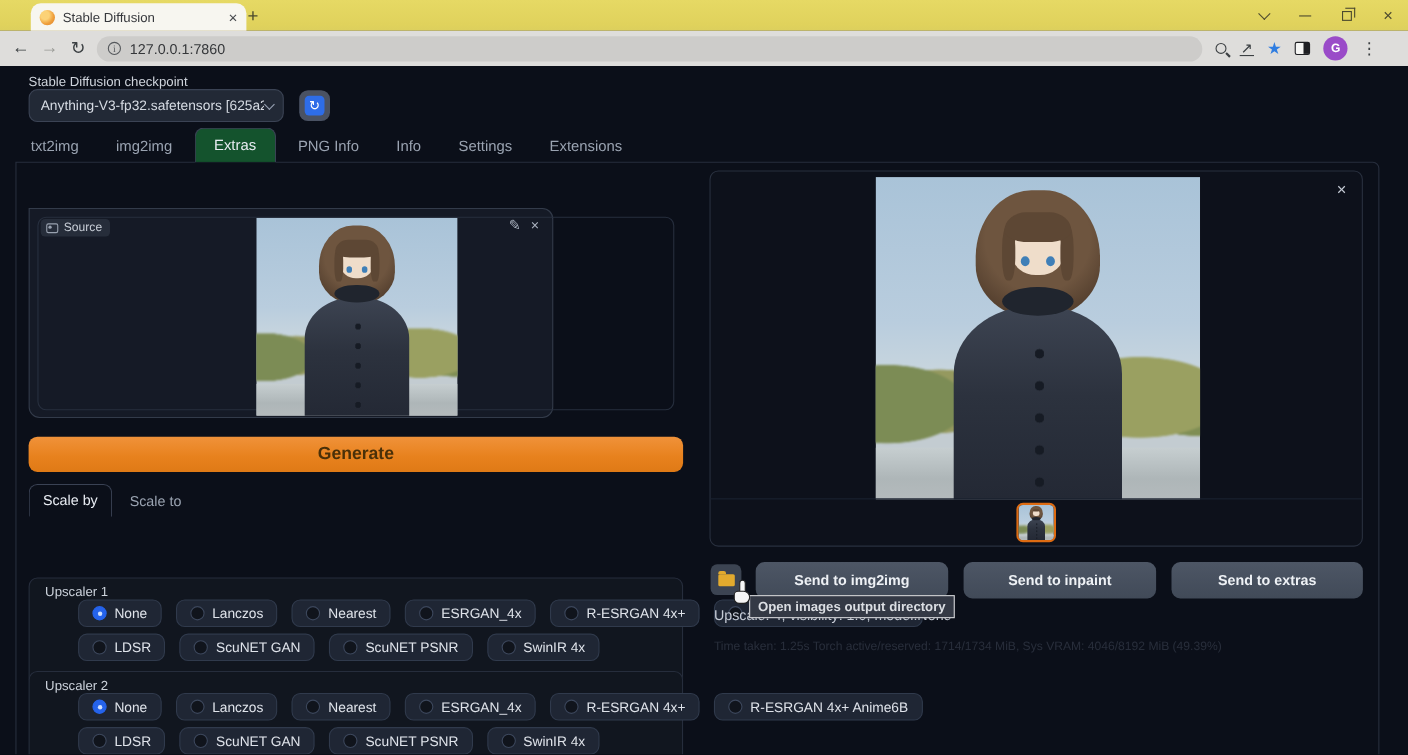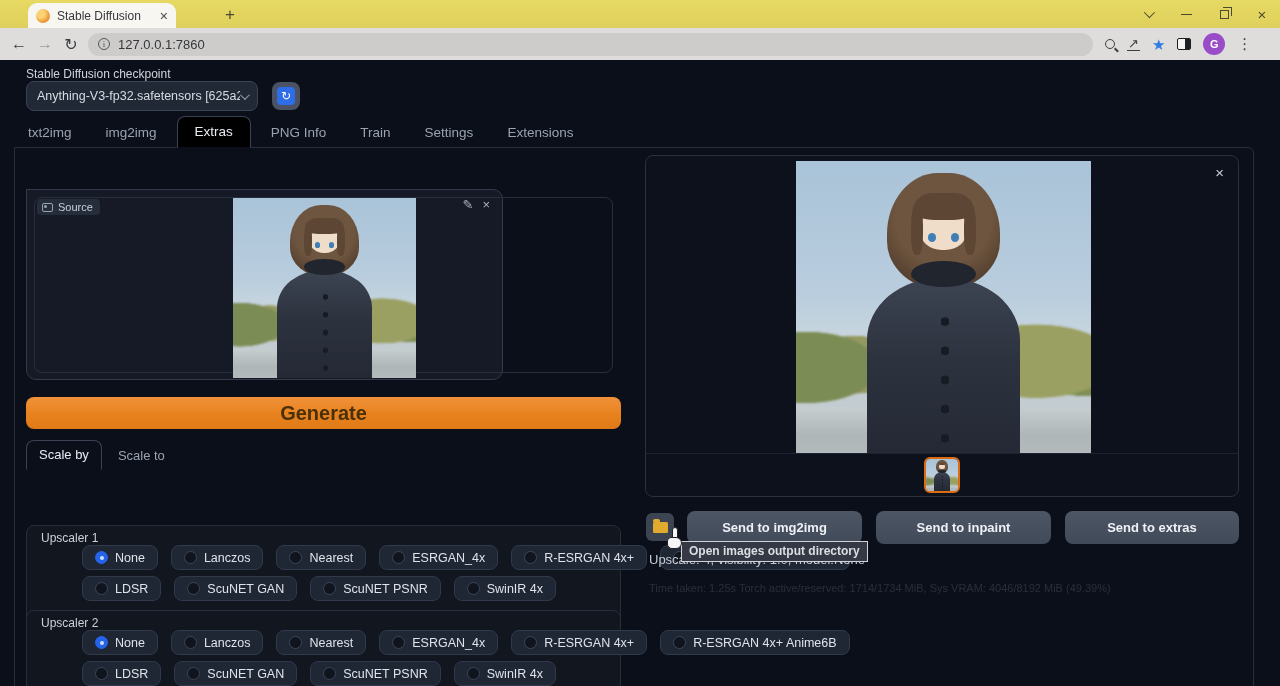--- a/index.html
+++ b/index.html
@@ -4,21 +4,21 @@
 <style>
   * { margin:0; padding:0; box-sizing:border-box; }
   html,body { width:1280px; height:686px; overflow:hidden; background:#0b0f19;
               font-family:"Liberation Sans","DejaVu Sans",sans-serif; }
   #screen { position:relative; width:1280px; height:686px; overflow:hidden; background:#0b0f19; }
   .abs { position:absolute; }
 
   
   #tabstrip { left:0; top:0; width:1280px; height:28px;
               background:linear-gradient(180deg,#e6d964 0%,#e0d25c 80%,#dccf5d 100%); }
-  #active-tab { left:28px; top:3px; width:148px; height:25px; background:#f7f6f0;
+  #active-tab { left:28px; top:3px; width:196px; height:25px; background:#f7f6f0;
                 border-radius:9px 9px 0 0; display:flex; align-items:center; padding:0 8px; gap:7px; }
   .favicon { width:14px; height:14px; border-radius:50%;
              background:radial-gradient(circle at 35% 35%, #fcd277 0 30%, #ef9f3c 60%, #d97f2a 100%); flex:none; }
   #tab-title { font-size:12px; color:#36383c; white-space:nowrap; overflow:hidden; flex:1; }
   .tab-close { color:#4a4c50; font-size:14px; line-height:1; cursor:default; }
   #new-tab-btn { left:218px; top:4px; font-size:17px; color:#4c4a2e; width:24px; height:22px;
                  text-align:center; line-height:22px; border-radius:50%; }
   .win-ctl { top:0; height:28px; display:flex; align-items:center; justify-content:center; width:34px; color:#4c4a2e; }
   .chev { width:8px; height:8px; border-right:1.6px solid #4c4a2e; border-bottom:1.6px solid #4c4a2e;
           transform:rotate(45deg) translateY(-2px); }
@@ -57,21 +57,21 @@
   #ckpt-value { font-size:12.5px; color:#d6dbe3; white-space:nowrap; overflow:hidden; flex:1; }
   .dd-chev { width:7px; height:7px; border-right:1.6px solid #97a1b3; border-bottom:1.6px solid #97a1b3;
              transform:rotate(45deg) translateY(-2px); flex:none; }
   #refresh-btn { left:272px; top:22px; width:28px; height:28px; background:#4a5263; border-radius:8px;
                  display:flex; align-items:center; justify-content:center; }
   #refresh-inner { width:18px; height:18px; background:#2e6de8; border-radius:4px; color:#fff; font-size:12px;
                    text-align:center; line-height:18px; }
 
   #main-tabs { left:14px; top:60px; height:28px; display:flex; align-items:flex-end; gap:6px; z-index:3;text-align:center; }
   .mtab { font-size:13.5px; color:#9aa3b1; padding:7px 14px 8px; }
-  .mtab.active { color:#e9edf3; background:#000000; border:1px solid #3a4254; border-bottom:1px solid #0b0f19;
+  .mtab.active { color:#e9edf3; background:#14532d; border:1px solid #3a4254; border-bottom:1px solid #0b0f19;
                  border-radius:8px 8px 0 0; position:relative; z-index:4; padding:7px 17px 8px; }
 
   #content-panel { left:14px; top:87px; width:1240px; height:610px; border:1px solid #272e3d;
                    border-radius:0 6px 0 0; z-index:1; }
 
   
   #sub-tabs { left:26px; top:101px; height:28px; display:flex; align-items:flex-end; gap:4px; z-index:3; }
   .stab { font-size:13px; color:#9aa3b1; padding:6px 12px 7px; }
   .stab.active { color:#e9edf3; background:#0b0f19; border:1px solid #3a4254; border-bottom:1px solid #0b0f19;
                  border-radius:8px 8px 0 0; position:relative; z-index:4; }
@@ -81,35 +81,35 @@
   #drop-inner { left:7px; top:7px; width:579px; height:176px; border:1px solid #272f3e; border-radius:8px; }
   #source-badge { left:10px; top:9px; display:flex; align-items:center; gap:5px; background:#262d3a;
                   border-radius:4px; padding:2px 7px 2px 5px; z-index:5; }
   .img-ic { width:11px; height:9px; border:1.3px solid #99a2b0; border-radius:2px; position:relative; }
   .img-ic:before { content:""; position:absolute; left:1px; top:1px; width:3px; height:3px; border-radius:50%; background:#99a2b0; }
   #source-text { font-size:11px; color:#c9cfd8; }
   #edit-icons { right:12px; top:7px; display:flex; gap:9px; color:#aab2bf; font-size:13px; z-index:5; }
 
   #generate-btn { left:26px; top:337px; width:595px; height:32px; border-radius:8px;
                   background:linear-gradient(180deg,#f0923a 0%,#e8821e 55%,#df7a16 100%);
-                  color:#4a3008; font-size:20px; font-weight:bold; text-align:center; line-height:32px; z-index:2; }
+                  color:#4a3008; font-size:16px; font-weight:bold; text-align:center; line-height:32px; z-index:2; }
 
   #scale-tabs { left:26px; top:383px; height:27px; display:flex; align-items:flex-end; gap:4px; z-index:3; }
   #resize-panel { left:26px; top:410px; width:595px; height:42px; background:#141927; border:1px solid #273043;
                   border-radius:0 8px 8px 8px; z-index:2; }
   #resize-label { left:14px; top:4px; font-size:12px; color:#ccd2db; }
   #resize-value { right:40px; top:6px; font-size:13px; color:#d7dce4; }
   #slider-track { left:14px; top:22px; width:563px; height:7px; border-radius:4px; background:#e7e9ec; }
   #slider-fill { left:0; top:0; width:245px; height:7px; border-radius:4px; background:#2d6bef; }
   #slider-handle { left:238px; top:-4px; width:15px; height:15px; border-radius:50%; background:#2d6bef; }
 
   .ups-panel { left:26px; width:595px; height:100px; background:#11161f; border:1px solid #262d3c;
                border-radius:8px; z-index:2; }
   .ups-label { left:14px; top:5px; font-size:12px; color:#ccd2db; position:absolute; }
-  .pill-row { position:absolute; left:15px; display:flex; gap:13px;padding-left:40px; }
+  .pill-row { position:absolute; left:4px; display:flex; gap:13px;padding-left:40px; }
   .pill { height:25px; display:flex; align-items:center; gap:7px; background:#1f2634; border:1px solid #303a4c;
           border-radius:8px; padding:0 12px; }
   .pill span.lbl { font-size:12.5px; color:#dfe3ea; white-space:nowrap; }
   .radio { width:13px; height:13px; border-radius:50%; background:#10141c; border:1.5px solid #3c475c; flex:none; position:relative; }
   .radio.checked { background:#2563eb; border-color:#2563eb; }
   .radio.checked:after { content:""; position:absolute; left:3.5px; top:3.5px; width:4px; height:4px;
                          border-radius:50%; background:#cfe0ff; }
 
   
   #gallery { left:645px; top:95px; width:594px; height:342px; background:#0d111b; border:1px solid #29303f;
@@ -219,21 +219,21 @@
     </div>
     <div id="refresh-btn" class="abs">
       <div id="refresh-inner">↻</div>
     </div>
 
     <div id="main-tabs" class="abs">
       <div class="mtab">txt2img</div>
       <div class="mtab">img2img</div>
       <div class="mtab active">Extras</div>
       <div class="mtab">PNG Info</div>
-      <div class="mtab">Train</div>
+      <div class="mtab">Info</div>
       <div class="mtab">Settings</div>
       <div class="mtab">Extensions</div>
     </div>
 
     <div id="content-panel" class="abs"></div>
 
 
     <div id="drop-panel" class="abs">
       <div id="drop-inner" class="abs"></div>
       <div id="source-badge" class="abs">

